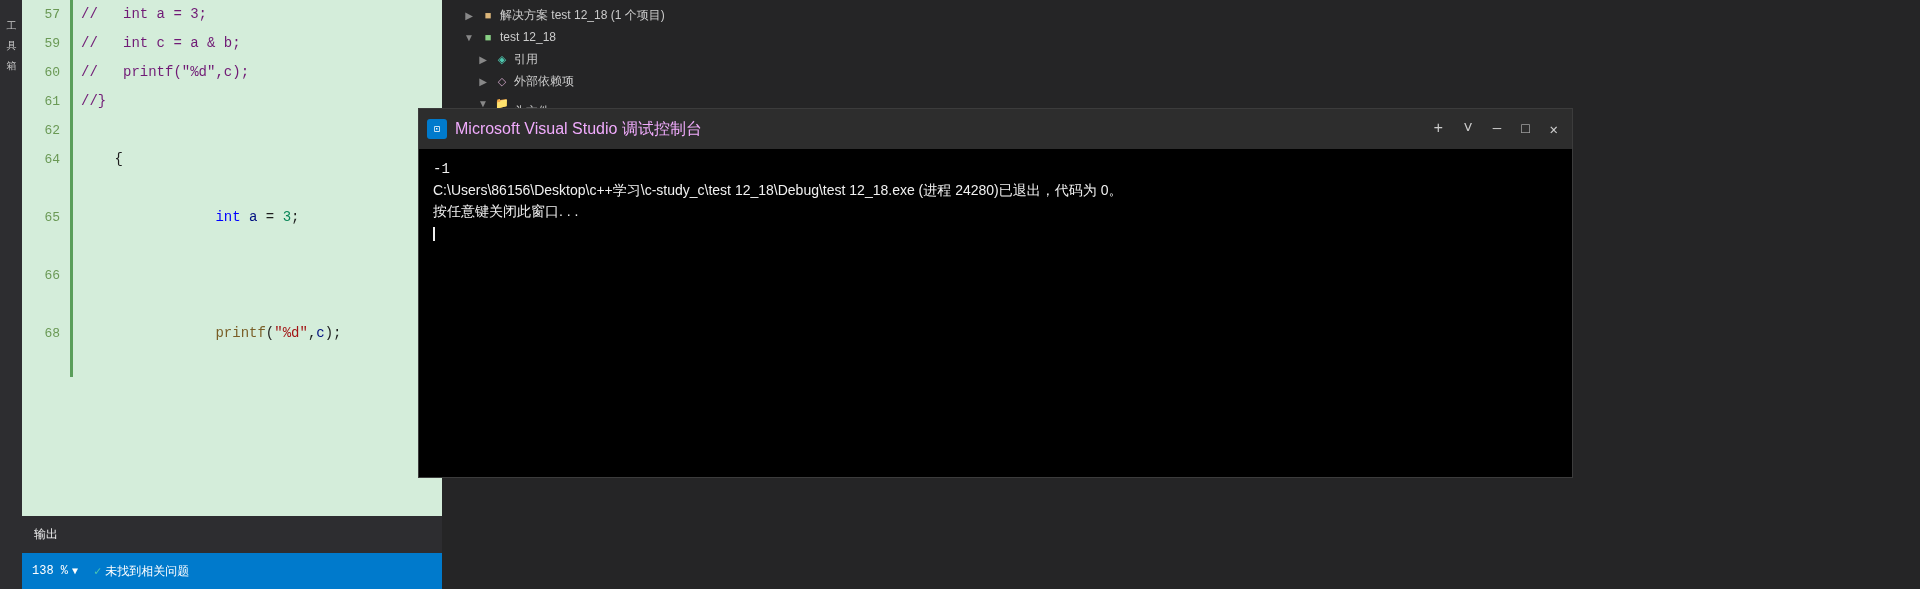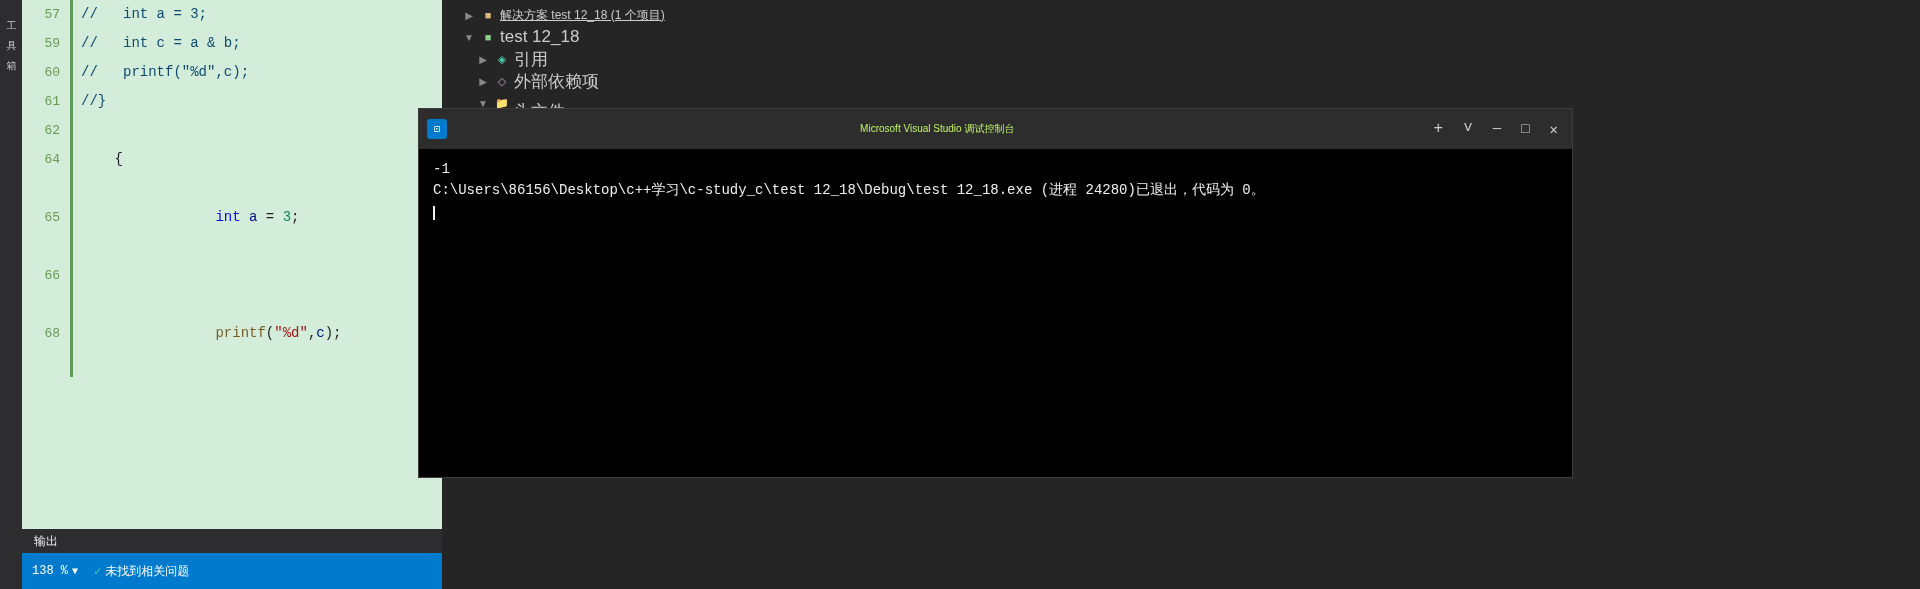--- a/index.html
+++ b/index.html
@@ -78,21 +78,21 @@
 
     .line-code {
       padding-left: 8px;
       color: #1e1e1e;
       white-space: pre;
       font-size: 14px;
     }
 
     
     .kw { color: #0000ff; font-weight: normal; }
-    .cm { color: #0c4a6e; }
+    .cm { color: #701a75; }
     .str { color: #a31515; }
     .num { color: #098658; }
     .var { color: #001080; }
     .plain { color: #1e1e1e; }
     .collapse-icon { color: #808080; font-size: 11px; margin-right: 2px; }
 
     
     .status-bar {
       position: absolute;
       bottom: 0;
@@ -150,25 +150,24 @@
       background: #007acc;
       border-radius: 3px;
       display: flex;
       align-items: center;
       justify-content: center;
       color: white;
       font-size: 11px;
     }
 
     .console-title {
-      color: #bef264;
+      color: #f0abfc;
       font-family: 'Segoe UI', sans-serif;
-      font-size: 10px;
+      font-size: 16px;
       flex: 1;
-      text-align: center;
     }
 
     .console-close-btn {
       color: #cccccc;
       font-size: 14px;
       cursor: pointer;
       padding: 2px 6px;
     }
 
     .console-add-btn, .console-dropdown-btn {
@@ -252,21 +251,21 @@
     .tree-icon {
       width: 16px;
       height: 16px;
       display: flex;
       align-items: center;
       justify-content: center;
       font-size: 11px;
     }
 
     .tree-label {
-      font-size: 17px;
+      font-size: 12px;
     }
 
     
     .icon-ref { color: #4ec9b0; }
     .icon-dep { color: #c8a0c0; }
     .icon-file { color: #89d185; }
 
     .indent1 { padding-left: 20px; }
     .indent2 { padding-left: 34px; }
     .indent3 { padding-left: 48px; }
@@ -353,21 +352,21 @@
     <div class="code-line">
       <div class="line-number">68</div>
       <div class="line-separator"></div>
       <div class="line-code">
         <span class="plain">        </span><span style="color:#795e26">printf</span><span class="plain">(</span><span class="str">"%d"</span><span class="plain">,</span><span class="var">c</span><span class="plain">);</span>
       </div>
     </div>
 
   </div>
 
-  <div style="position:absolute;bottom:36px;left:0;right:0;height:24px;background:#2d2d30;display:flex;align-items:center;padding:0 12px;">
+  <div style="position:absolute;bottom:36px;left:0;right:0;height:37px;background:#2d2d30;display:flex;align-items:center;padding:0 12px;">
     <span style="color:#f0f0f0;font-family:'Segoe UI',sans-serif;font-size:12px;">输出</span>
   </div>
 
   <div class="status-bar">
     <div class="status-zoom">
       <span>138 %</span>
       <span style="font-size:10px;">▼</span>
     </div>
     <div class="status-check">
       <span style="color:#4ec9b0;">✓</span>
@@ -384,32 +383,33 @@
     </div>
     <div class="console-title" style="font-family:'Microsoft YaHei',sans-serif;">Microsoft Visual Studio 调试控制台</div>
     <div class="console-add-btn">+</div>
     <div class="console-dropdown-btn">˅</div>
     <div class="console-minimize-btn">─</div>
     <div class="console-maximize-btn">□</div>
     <div class="console-close-btn">✕</div>
   </div>
   <div class="console-body">
     <div class="console-output-line">-1</div>
-    <div class="console-output-line" style="font-family:Liberation Mono, monospace;">C:\Users\86156\Desktop\c++学习\c-study_c\test 12_18\Debug\test 12_18.exe (进程 24280)已退出，代码为 0。</div>
+    <div class="console-output-line" style="font-family:Liberation Sans, sans-serif;">C:\Users\86156\Desktop\c++学习\c-study_c\test 12_18\Debug\test 12_18.exe (进程 24280)已退出，代码为 0。</div>
+    <div class="console-output-line" style="font-family:'Microsoft YaHei',sans-serif;">按任意键关闭此窗口. . .</div>
     <div style="margin-top:2px;"><span class="console-cursor"></span></div>
   </div>
 </div>
 
 <div class="right-panel">
   <div class="solution-explorer">
 
     <div class="tree-item indent1">
       <span class="tree-arrow">▶</span>
       <span class="tree-icon" style="color:#dcb67a;">■</span>
-      <span class="tree-label" style="color:#cccccc;font-family:'Microsoft YaHei',sans-serif;font-size:12px;text-decoration:underline;">解决方案 test 12_18 (1 个项目)</span>
+      <span class="tree-label" style="color:#cccccc;font-family:'Microsoft YaHei',sans-serif;font-size:12px;">解决方案 test 12_18 (1 个项目)</span>
     </div>
 
     <div class="tree-item indent1">
       <span class="tree-arrow">▼</span>
       <span class="tree-icon icon-file">■</span>
       <span class="tree-label" style="font-family:'Microsoft YaHei',sans-serif;">test 12_18</span>
     </div>
 
     <div class="tree-item indent2">
       <span class="tree-arrow">▶</span>

